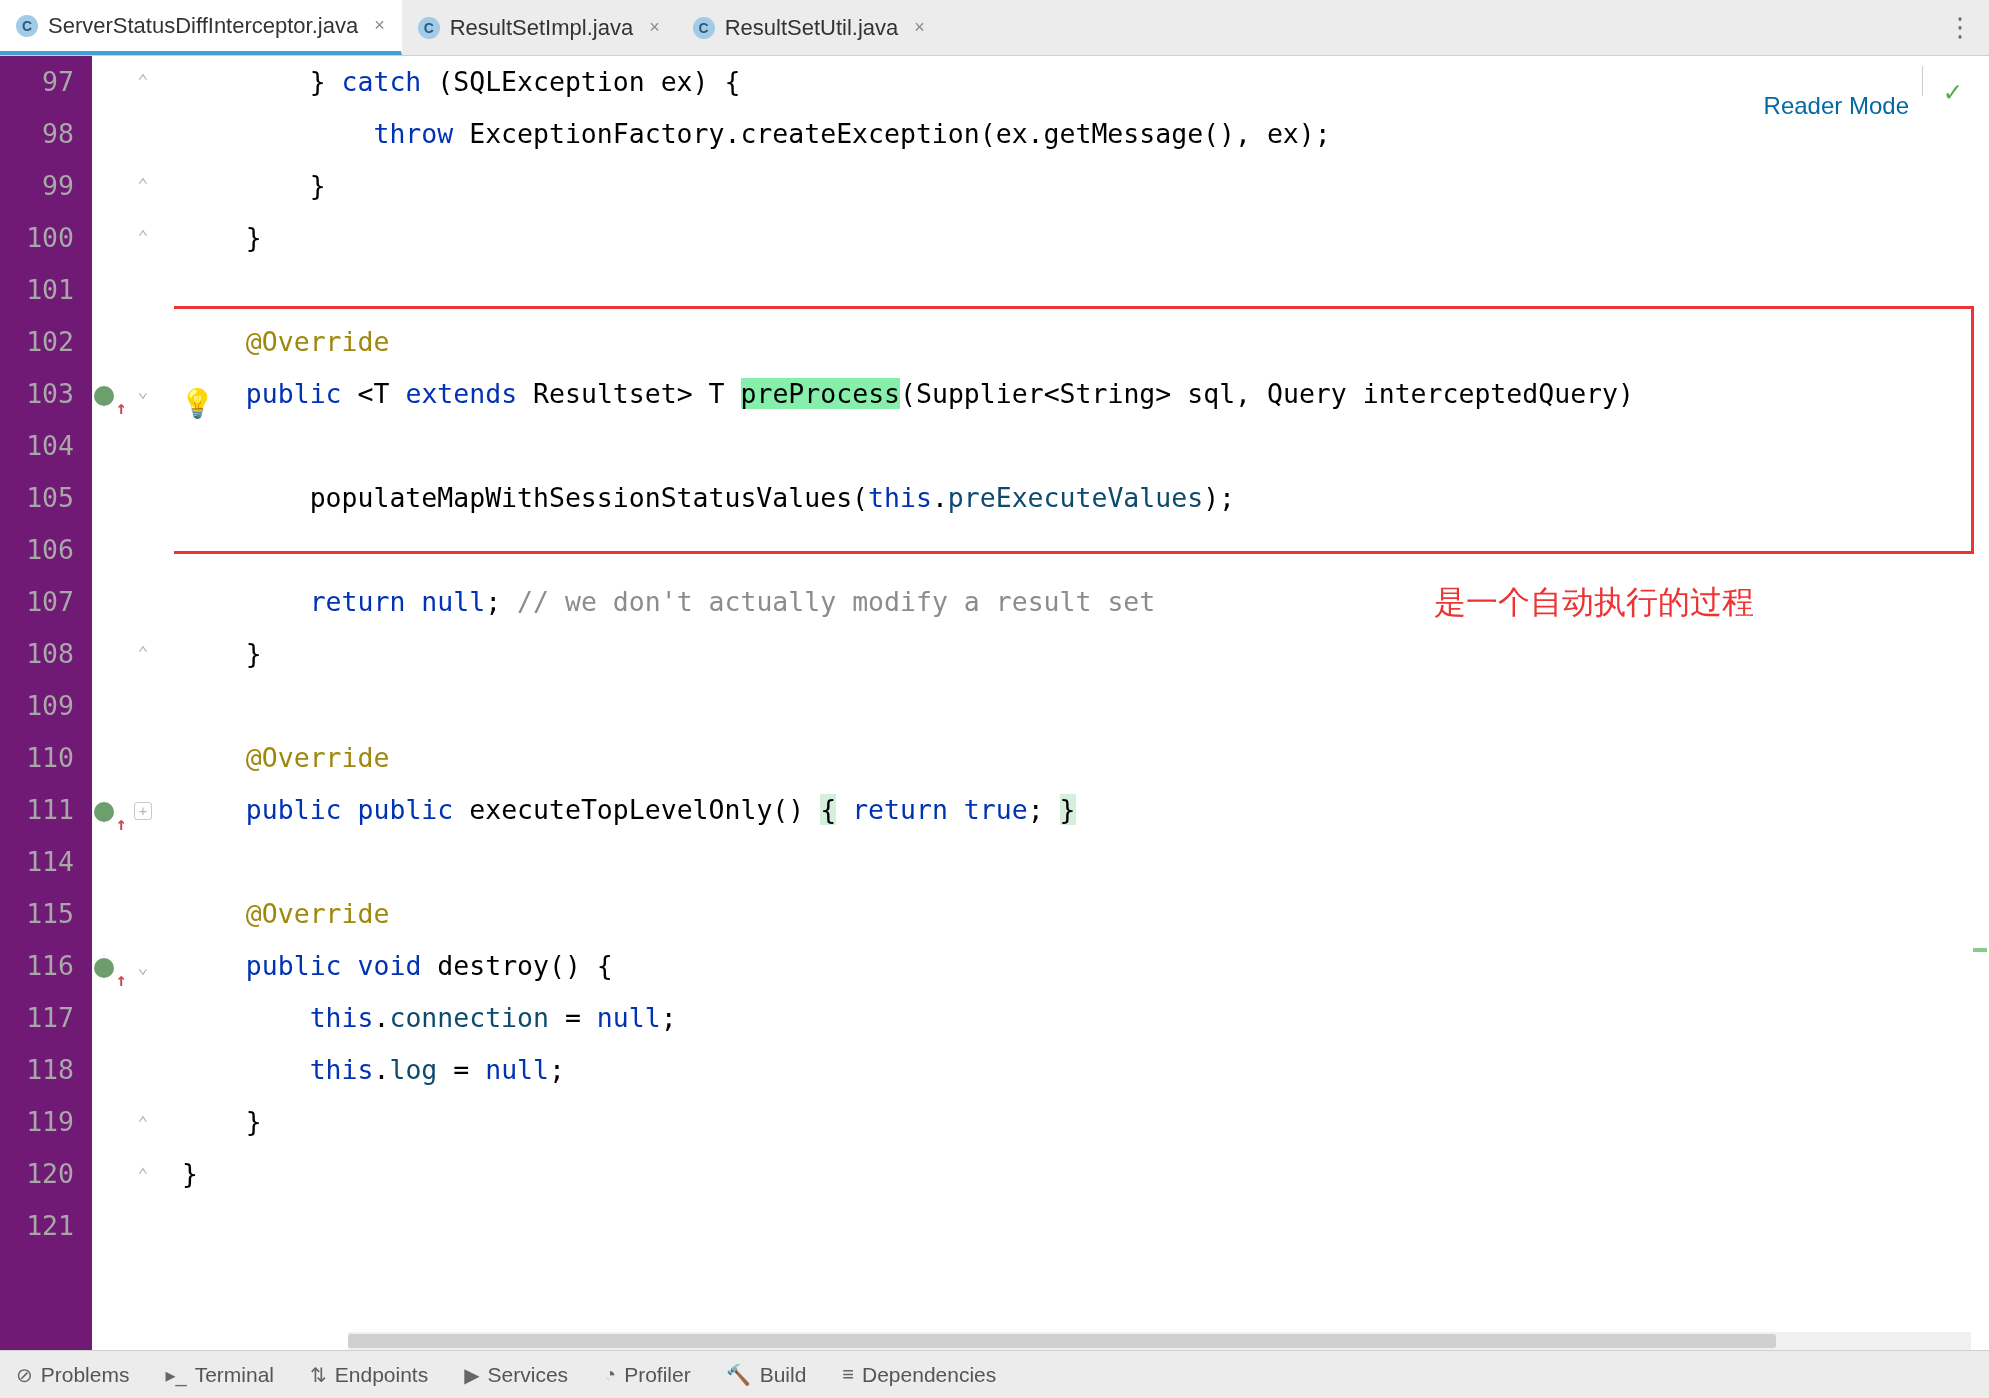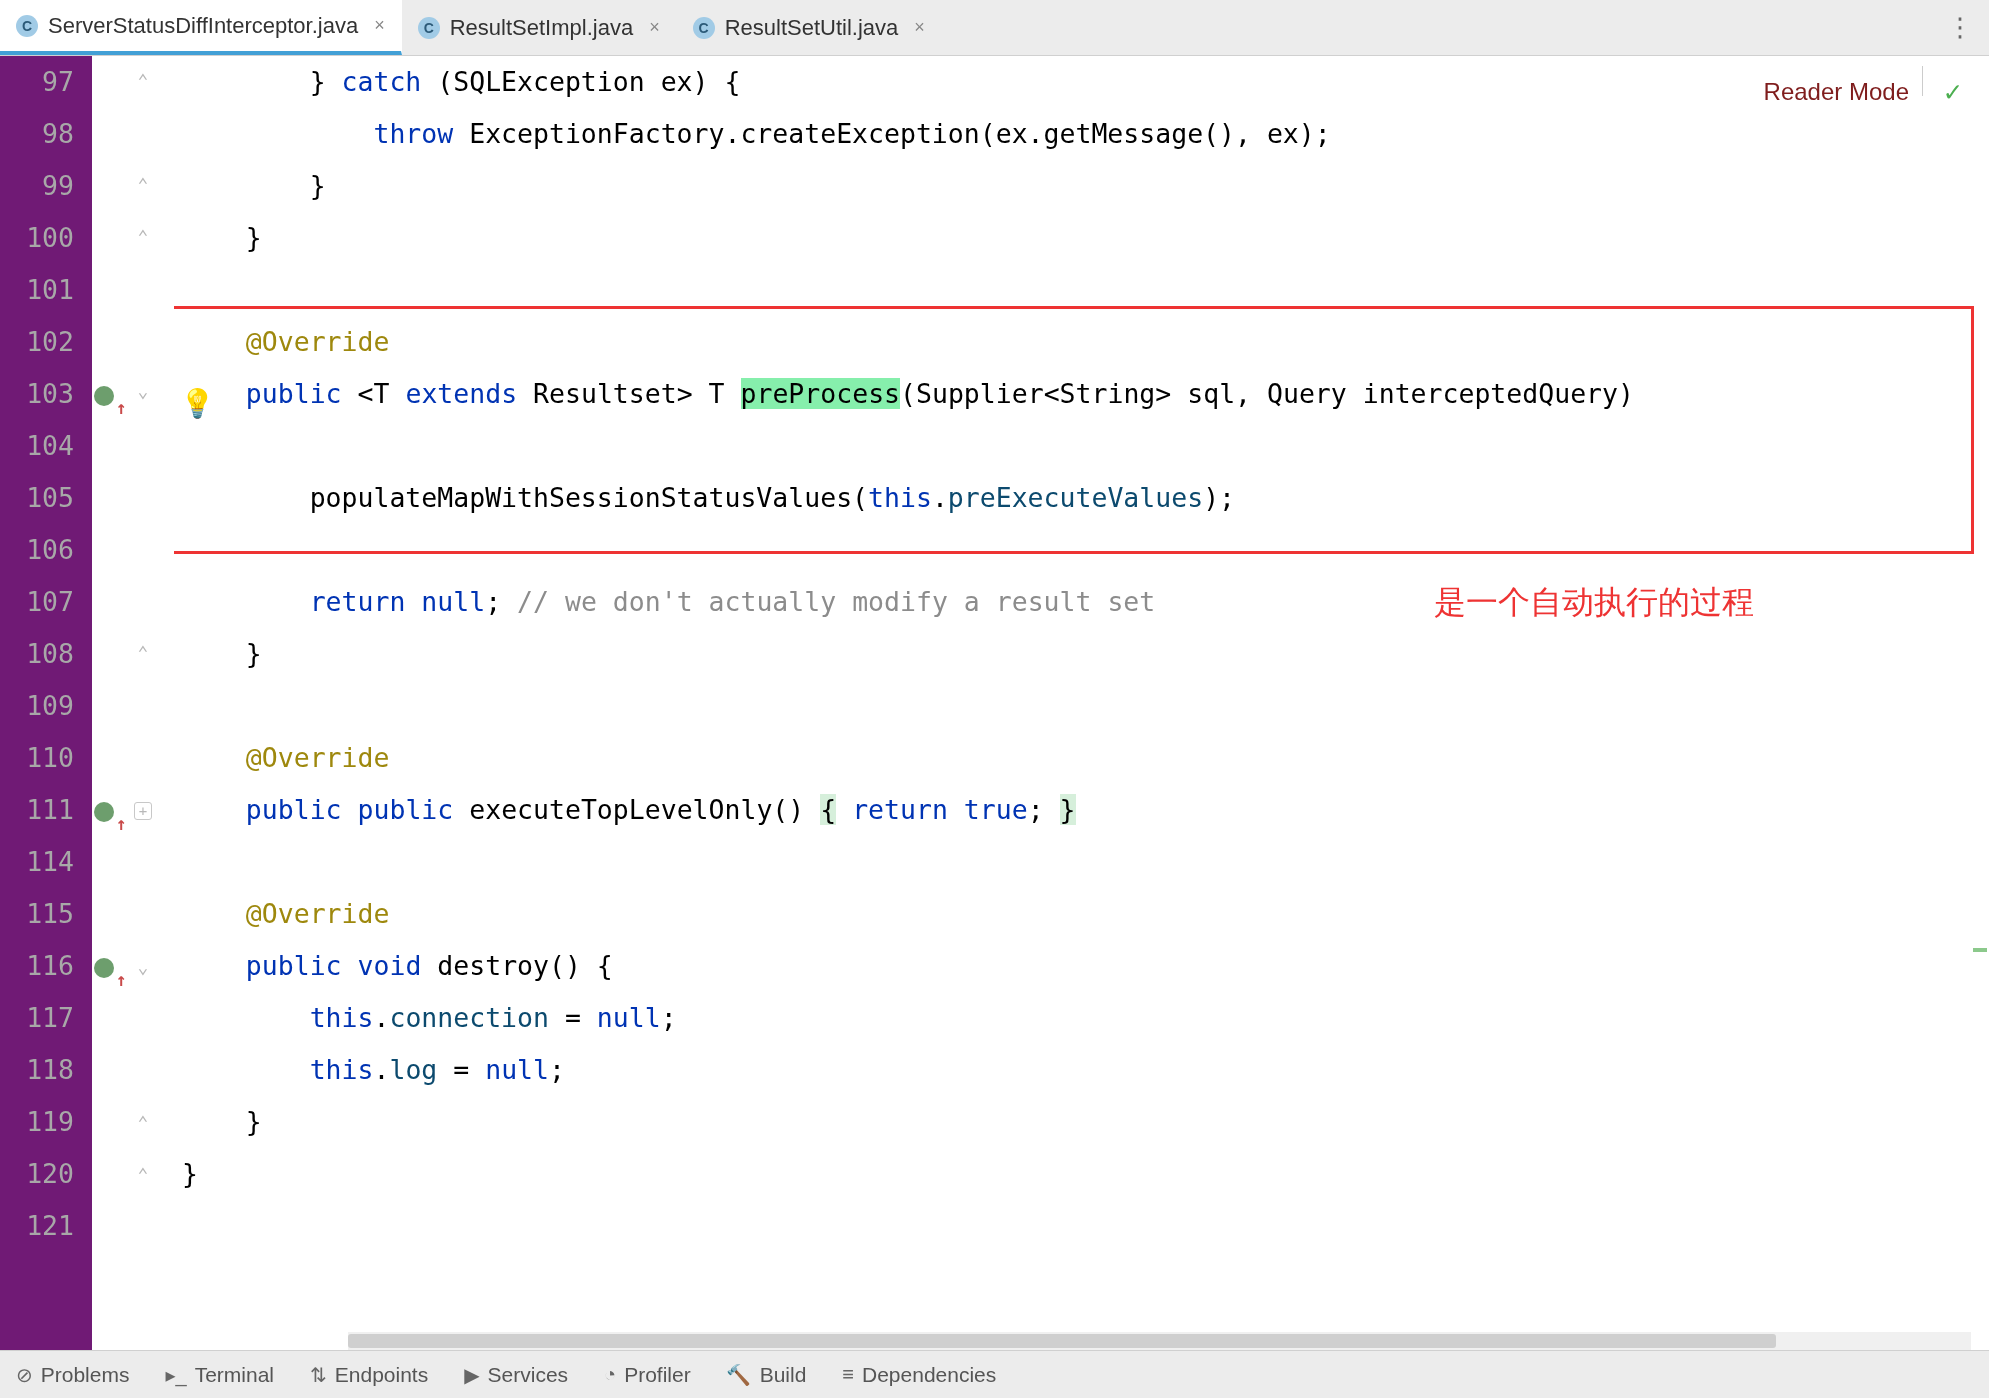--- a/index.html
+++ b/index.html
@@ -124,22 +124,22 @@
 
 .red-note {
   position: absolute;
   color: #e33;
   font-family: "Microsoft YaHei","PingFang SC",sans-serif;
   font-size: 32px;
 }
 
 .reader-mode {
   position: absolute;
-  right: 80px; top: 10px;
-  color: #7f1d1d;
+  right: 80px; top: 24px;
+  color: #0369a1;
   font-family: "Segoe UI",Arial,sans-serif;
   font-size: 24px;
 }
 .check {
   position: absolute; right: 28px; top: 10px;
   color: #4caf50; font-size: 28px;
 }
 .sep-line {
   position: absolute; right: 66px; top: 10px;
   width: 1px; height: 30px; background: #ccc;

